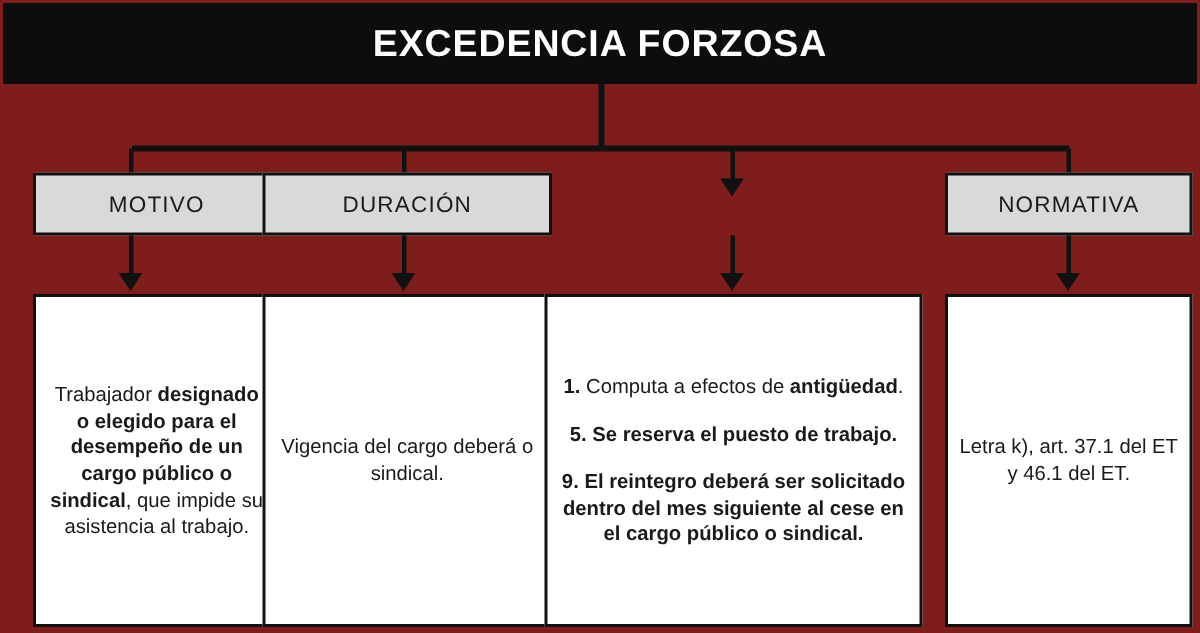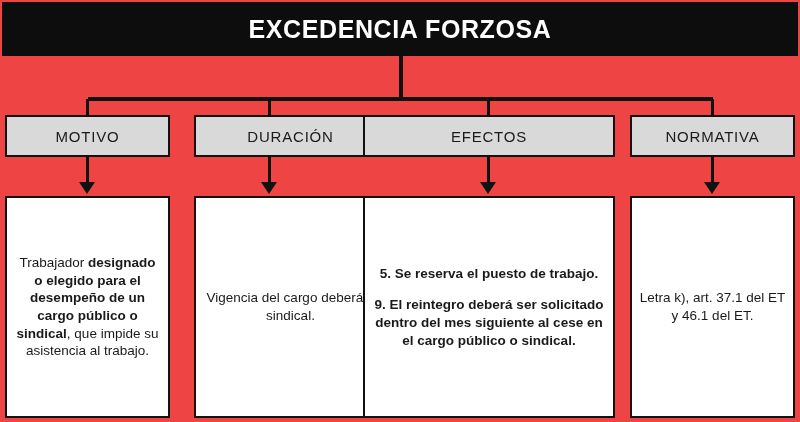--- a/index.html
+++ b/index.html
@@ -7,21 +7,21 @@
     padding: 0;
     background: #ffffff;
   }
   body {
     font-family: "Liberation Sans", sans-serif;
   }
   #diagram {
     position: relative;
     width: 800px;
     height: 422px;
-    background: #ef4444;
+    background: #7f1d1d;
     overflow: hidden;
   }
 
   
   .header-bar {
     position: absolute;
     left: 2px;
     top: 2px;
     width: 796px;
     height: 54px;
@@ -129,22 +129,22 @@
     font-size: 13.5px;
     line-height: 1.30;
     color: #1a1a1a;
     text-align: center;
     width: 100%;
   }
   .content-text b { font-weight: bold; margin-top: 19px; }
   .para + .para { margin-top: 14px; }
 
   
-  .col-0 { left: 5px;   width: 165px; }
-  .col-1 { left: 194px; width: 193px; }
+  .col-0 { left: 22px;   width: 165px; }
+  .col-1 { left: 175px; width: 193px; }
   .col-2 { left: 363px; width: 252px; }
   .col-3 { left: 630px; width: 165px; justify-content: center; }
 
   .bx-0 { left: 86px;  }
   .bx-1 { left: 268px; }
   .bx-2 { left: 487px; }
   .bx-3 { left: 711px; }
 
   .ax-0 { left: 79px;  }
   .ax-1 { left: 261px; }
@@ -172,23 +172,20 @@
   <div class="arrow-head ax-1"></div>
   <div class="arrow-head ax-2"></div>
   <div class="arrow-head ax-3"></div>
 
   <div class="cat-box col-0">
     <span class="cat-label">MOTIVO</span>
   </div>
   <div class="cat-box col-1">
     <span class="cat-label">DURACIÓN</span>
   </div>
-  <div class="cat-box col-2">
-    <span class="cat-label">EFECTOS</span>
-  </div>
   <div class="cat-box col-3">
     <span class="cat-label">NORMATIVA</span>
   </div>
 
   <div class="mid-line bx-0"></div>
   <div class="mid-line bx-1"></div>
   <div class="mid-line bx-2"></div>
   <div class="mid-line bx-3"></div>
 
   <div class="mid-arrow ax-0"></div>
@@ -201,20 +198,21 @@
         <div class="para"><span>Trabajador </span><b>designado o elegido para el desempeño de un cargo público o sindical</b><span>, que impide su asistencia al trabajo.</span></div>
       </div>
   </div>
   <div class="content-box col-1">
     <div class="content-text">
         <div class="para"><span>Vigencia del cargo deberá o sindical.</span></div>
       </div>
   </div>
   <div class="content-box col-2">
     <div class="content-text">
+        <div class="para"><b>1. </b><span>Computa a efectos de </span><b>antigüedad</b><span>.</span></div>
         <div class="para"><b>5. Se reserva el puesto de trabajo.</b></div>
         <div class="para"><b>9. El reintegro deberá ser solicitado dentro del mes siguiente al cese en el cargo público o sindical.</b></div>
       </div>
   </div>
   <div class="content-box col-3">
     <div class="content-text">
         <div class="para"><span>Letra k), art. 37.1 del ET y 46.1 del ET.</span></div>
       </div>
   </div>
 

